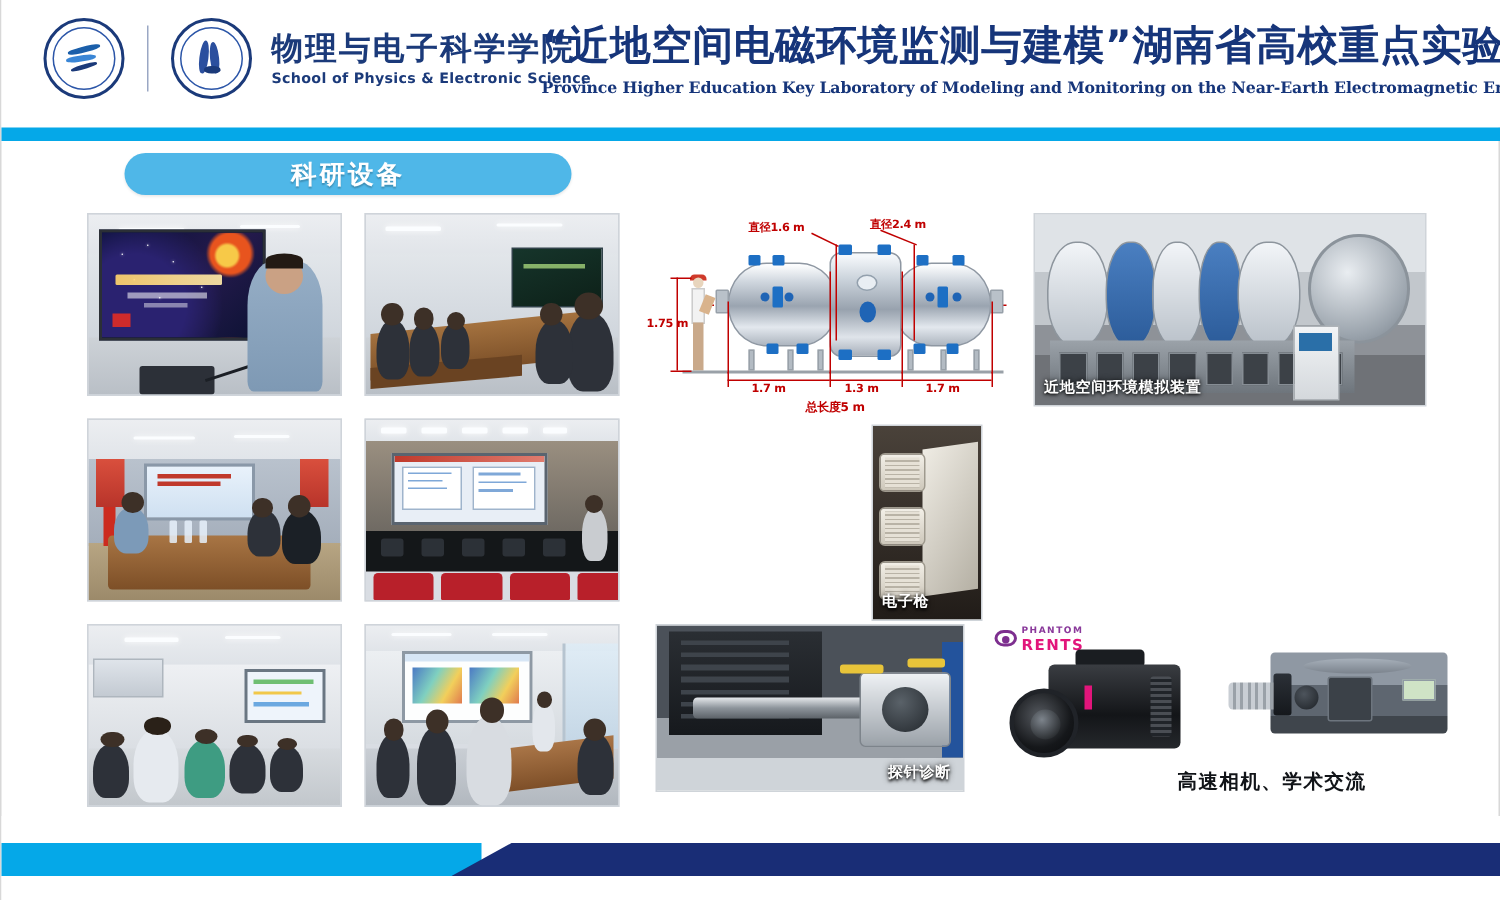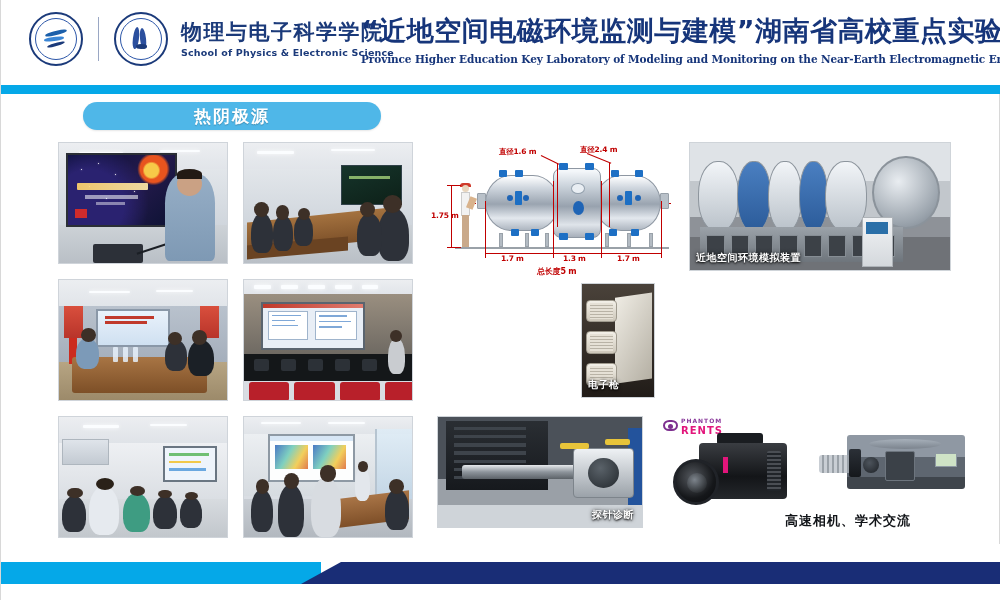--- a/index.html
+++ b/index.html
@@ -307,21 +307,21 @@
     background:linear-gradient(90deg,#8a4a28,#d98f5e 40%,#b9663a 72%,#7d3f22);
     border-radius:3px; }
   #eq-cath .cu2 { position:absolute; left:4%; top:26%; width:42%; height:9%;
     background:linear-gradient(90deg,#a8572c,#e5a274 45%,#8f4a25); border-radius:2px; }
   #eq-cath .flange{ position:absolute; right:2%; top:14%; width:50%; height:68%;
     border-radius:50%; background:radial-gradient(circle at 50% 50%,#ff7a12 0 26%,#b34a06 30%,#9aa1a8 34%,#cfd5da 62%,#8d949b 100%);
     border:2px solid #8a9198; }
   #eq-cath .flange i{ position:absolute; width:9%; height:9%; border-radius:50%;
     background:#4a5056; }
 
-  #eq-gun { left:580px; top:283px; width:74px; height:115px;
+  #eq-gun { left:580px; top:283px; width:74px; height:131px;
     background:linear-gradient(180deg,#4a423a,#211c18); }
   #eq-gun .ins { position:absolute; left:6%; width:42%; height:20%;
     background:linear-gradient(180deg,#f3f0e8,#cdc7ba);
     border-radius:4px; border:1px solid #9f9a8e; }
   #eq-gun .ins::after{ content:""; position:absolute; inset:2px 3px;
     background:repeating-linear-gradient(180deg,#e6e1d6 0 2px,#b9b3a6 2px 3px); }
   #eq-gun .body{ position:absolute; right:2%; top:10%; width:52%; height:76%;
     background:linear-gradient(120deg,#efece4,#b5b0a4); transform:skewY(-8deg); }
 
   #eq-ion { left:658px; top:283px; width:114px; height:115px;
@@ -465,21 +465,21 @@
     </div>
 
     <div class="title-block">
       <div class="title-cn">“近地空间电磁环境监测与建模”湖南省高校重点实验室</div>
       <div class="title-en">Province Higher Education Key Laboratory of Modeling and Monitoring on the Near-Earth Electromagnetic Environments</div>
     </div>
   </div>
   <div class="header-rule"></div>
 
   <div class="sec-head" id="sec-left">
-    <span>热阴极源</span>
+    <span>科研设备</span>
   </div>
 
   <div class="photo-grid">
 
     <div class="ph" id="p1">
       <div class="ceil">
           <i style="left:12%;top:30%;width:26%;height:9%"></i>
           <i style="left:60%;top:22%;width:24%;height:8%"></i>
         </div>
       <div class="wall"></div>

